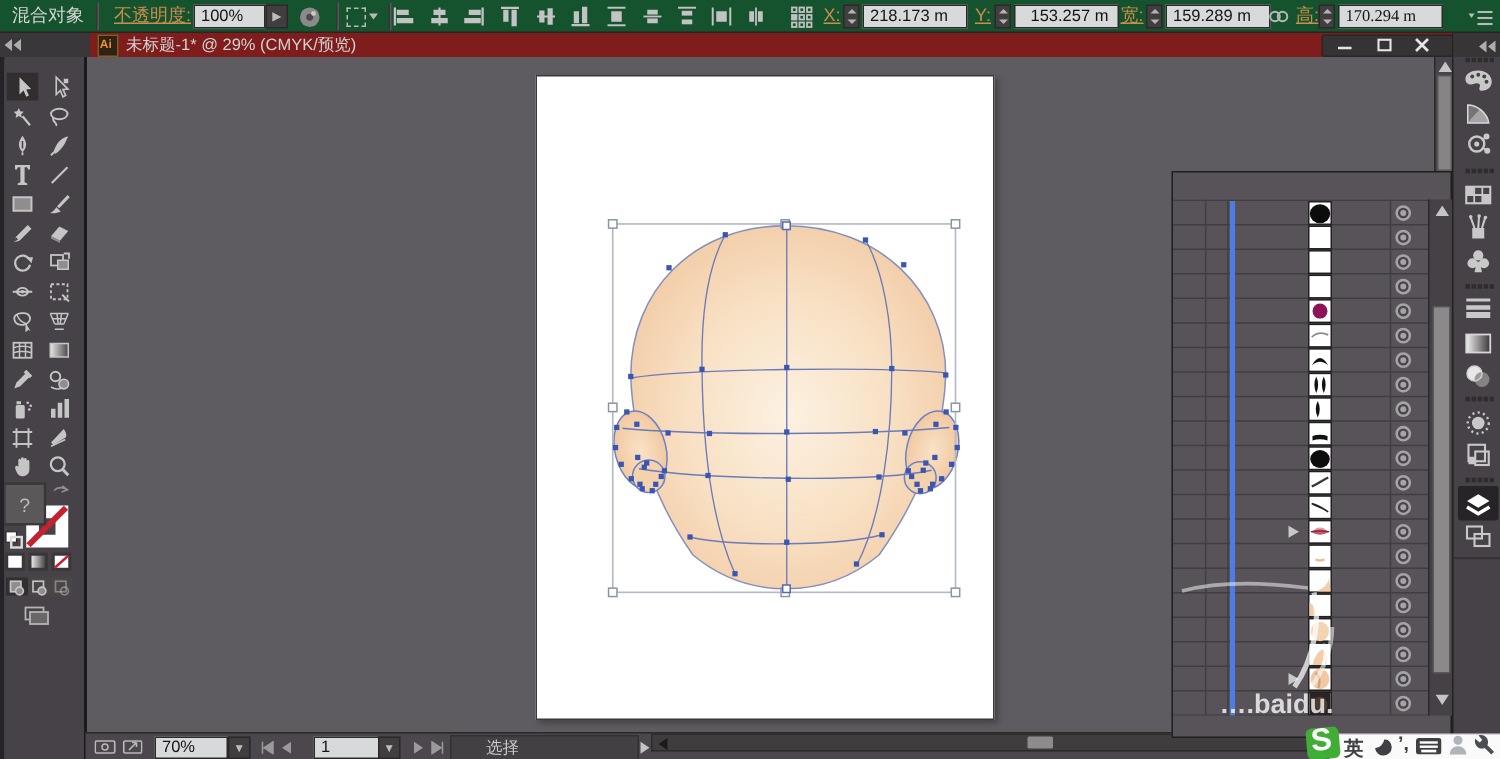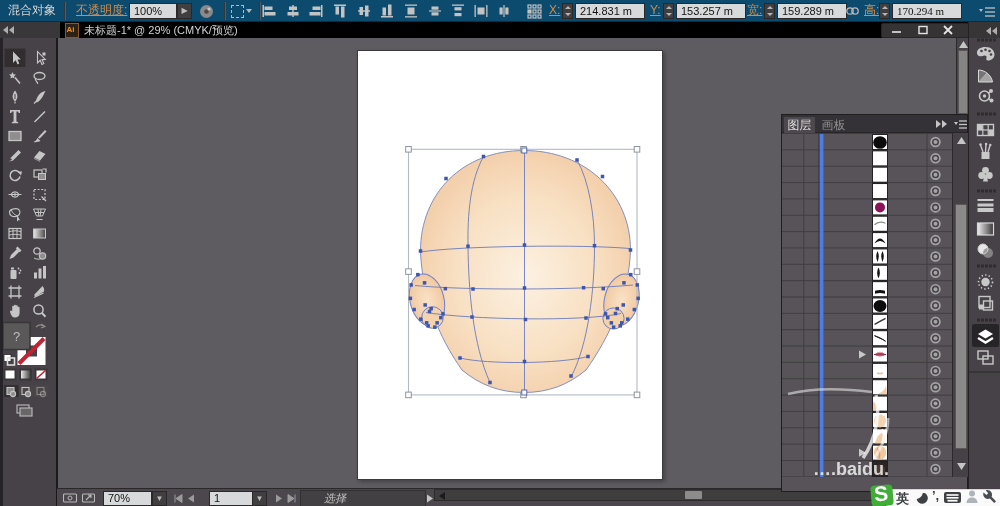--- a/index.html
+++ b/index.html
@@ -1,32 +1,32 @@
 <!DOCTYPE html>
 <html><head>
 <meta charset="utf-8">
 <style>
 html,body{margin:0;padding:0;}
 body{width:1000px;height:506px;overflow:hidden;position:relative;
   font-family:"Liberation Sans",sans-serif;background:#5f5c61;}
 .abs{position:absolute;}
 
-#topbar{left:0;top:0;width:1000px;height:22px;background:#0c4a6e;border-bottom:1px solid #262424;box-sizing:border-box;}
+#topbar{left:0;top:0;width:1000px;height:22px;background:#14532d;border-bottom:1px solid #262424;box-sizing:border-box;}
 #topbar .lbl{position:absolute;top:0;line-height:21px;font-size:12px;color:#d6d5d5;}
 #topbar .org{color:#cd8c4e;text-decoration:underline;}
 .inbox{position:absolute;top:3px;height:14px;background:#d8d9da;border:1px solid #2a2828;
   font-size:11px;color:#141414;line-height:14px;padding-left:4px;}
 .dropbtn{position:absolute;top:3px;width:15px;height:16px;background:#413e3f;border:1px solid #2a2828;box-sizing:border-box;
   color:#bdbcbc;font-size:8px;text-align:center;line-height:14px;}
 .spin{position:absolute;top:3px;width:11px;height:16px;background:#413e3f;border:1px solid #2a2828;box-sizing:border-box;}
 .spin:before{content:"";position:absolute;left:1.5px;top:2px;border:3px solid transparent;border-bottom:3.5px solid #b5b4b4;border-top:none;}
 .spin:after{content:"";position:absolute;left:1.5px;bottom:2px;border:3px solid transparent;border-top:3.5px solid #b5b4b4;border-bottom:none;}
 .vsep{position:absolute;top:2px;height:18px;width:1px;background:#383536;border-right:1px solid #5c5859;}
 
-#tabbar{left:0;top:22px;width:1000px;height:16px;background:#000000;border-bottom:2px solid #232121;box-sizing:content-box;}
+#tabbar{left:0;top:22px;width:1000px;height:16px;background:#7f1d1d;border-bottom:2px solid #232121;box-sizing:content-box;}
 #tabbar .left{position:absolute;left:0;top:0;width:60px;height:16px;background:#3a373b;}
 #tabtitle{position:absolute;left:84px;top:0;font-size:11px;color:#d2d1d1;line-height:16px;white-space:nowrap;}
 
 #leftdark{left:0;top:38px;width:3px;height:468px;background:#252327;}
 #tools{left:3px;top:38px;width:55px;height:468px;background:#464248;border-right:2px solid #1b1919;box-sizing:border-box;}
 
 #canvas{left:58px;top:38px;width:898px;height:450px;background:#5f5c61;}
 #artboard{position:absolute;left:299px;top:12px;width:304px;height:428px;background:#ffffff;border:1px solid #3b3a3a;box-shadow:2px 2px 4px rgba(0,0,0,0.28);}
 
 #vscroll{left:956px;top:38px;width:12px;height:450px;background:#48444a;border-left:1px solid #2b292a;box-sizing:border-box;}
@@ -122,24 +122,24 @@
       <rect x="1" y="6" width="3" height="3" fill="#c2c1c1"></rect>
         <rect x="6" y="6" width="3" height="3"></rect>
         <rect x="11" y="6" width="3" height="3"></rect>
       <rect x="1" y="11" width="3" height="3"></rect>
         <rect x="6" y="11" width="3" height="3"></rect>
         <rect x="11" y="11" width="3" height="3"></rect>
     </g>
   </svg>
   <span class="lbl org" style="left:549px;">X:</span>
   <div class="spin" style="left:562px;"></div>
-  <div class="inbox" style="left:575px;width:64px;">214.831 m</div>
+  <div class="inbox" style="left:575px;width:64px;">218.173 m</div>
   <span class="lbl org" style="left:650px;">Y:</span>
   <div class="spin" style="left:663px;"></div>
-  <div class="inbox" style="left:676px;width:64px;">153.257 m</div>
+  <div class="inbox" style="left:676px;width:64px;text-align:center;">153.257 m</div>
   <span class="lbl org" style="left:747px;">宽:</span>
   <div class="spin" style="left:764px;"></div>
   <div class="inbox" style="left:777px;width:64px;">159.289 m</div>
   <svg class="icon" style="left:845px;top:4px;" width="15" height="14">
       <g fill="none" stroke="#b9b8b8" stroke-width="1.3">
         <circle cx="5" cy="7" r="3.2"></circle>
         <circle cx="10" cy="7" r="3.2"></circle>
       </g>
     </svg>
   <span class="lbl org" style="left:864px;">高:</span>
@@ -466,52 +466,37 @@
   </svg>
   <div class="inbox" style="left:152px;top:2px;width:38px;height:13px;line-height:13px;">1</div>
   <div class="dropbtn" style="left:195px;top:2px;height:15px;line-height:13px;">▼</div>
   <svg style="position:absolute;left:218px;top:5px;" width="40" height="9" viewBox="0 0 40 9">
     <g fill="#9b9a9a">
         <path d="M1 0.5 L7 4.5 L1 8.5 Z"></path>
         <path d="M13 0.5 L19 4.5 L13 8.5 Z M20 0.5 V8.5" stroke="#9b9a9a"></path>
       </g>
   </svg>
   <div style="position:absolute;left:243px;top:1px;width:124px;height:15px;background:#434043;border:1px solid #333034;border-bottom-color:#56525a;"></div>
-  <span style="position:absolute;left:267px;top:2px;color:#c8c7c7;font-size:11px;font-style:italic;">选择</span>
+  <span style="position:absolute;left:267px;top:2px;color:#c8c7c7;font-size:11px;">选择</span>
   <svg style="position:absolute;left:369px;top:5px;" width="8" height="9">
       <path d="M1 0.5 L7 4.5 L1 8.5 Z" fill="#c4c3c3"></path>
     </svg>
   <div style="position:absolute;left:377px;top:0px;width:566px;height:12px;background:#403d3e;border:1px solid #2e2b2c;box-sizing:border-box;">
     <svg style="position:absolute;left:3px;top:2px;" width="8" height="8">
         <path d="M7 0 L1 4 L7 8 Z" fill="#1c1a1b"></path>
       </svg>
     <div style="position:absolute;left:250px;top:1px;width:17px;height:8px;background:#8d8b8c;border-radius:1px;"></div>
     <svg style="position:absolute;right:3px;top:2px;" width="8" height="8">
         <path d="M1 0 L7 4 L1 8 Z" fill="#1c1a1b"></path>
       </svg>
   </div>
 </div>
 
 <div id="panel" class="abs">
 
-  <div style="position:absolute;left:0;top:0;width:100%;height:18px;background:#343137;border-bottom:1px solid #272528;box-sizing:border-box;">
-    <div style="position:absolute;left:2px;top:2px;width:31px;height:16px;background:#4c484d;color:#dedddd;font-size:12px;text-align:center;line-height:16px;">图层</div>
-    <div style="position:absolute;left:36px;top:2px;width:31px;height:16px;color:#919090;font-size:12px;text-align:center;line-height:16px;">画板</div>
-    <svg style="position:absolute;left:154px;top:5px;" width="12" height="8">
-        <path d="M0 0 L5 4 L0 8 Z M6 0 L11 4 L6 8 Z" fill="#c6c5c5"></path>
-      </svg>
-    <svg style="position:absolute;left:172px;top:5px;" width="14" height="9">
-        <path d="M0 2 l4 0 l-2 3 z" fill="#c6c5c5"></path>
-        <g stroke="#c6c5c5" stroke-width="1.3">
-          <line x1="5" y1="1" x2="13" y2="1"></line>
-          <line x1="5" y1="4.5" x2="13" y2="4.5"></line>
-          <line x1="5" y1="8" x2="13" y2="8"></line>
-        </g>
-      </svg>
-  </div>
 
   <svg style="position:absolute;left:0;top:18px;" width="171" height="344" viewBox="0 0 171 344">
     <g stroke="#413e42" stroke-width="1">
       <line x1="21.8" y1="0" x2="21.8" y2="344"></line>
       <line x1="36.6" y1="0" x2="36.6" y2="344"></line>
         <line x1="145" y1="0" x2="145" y2="344"></line>
     </g>
     <g id="rowseps" stroke="#413e42" stroke-width="1">
         <line x1="0" y1="0.50" x2="171" y2="0.50"></line>
         <line x1="0" y1="16.85" x2="171" y2="16.85"></line>

